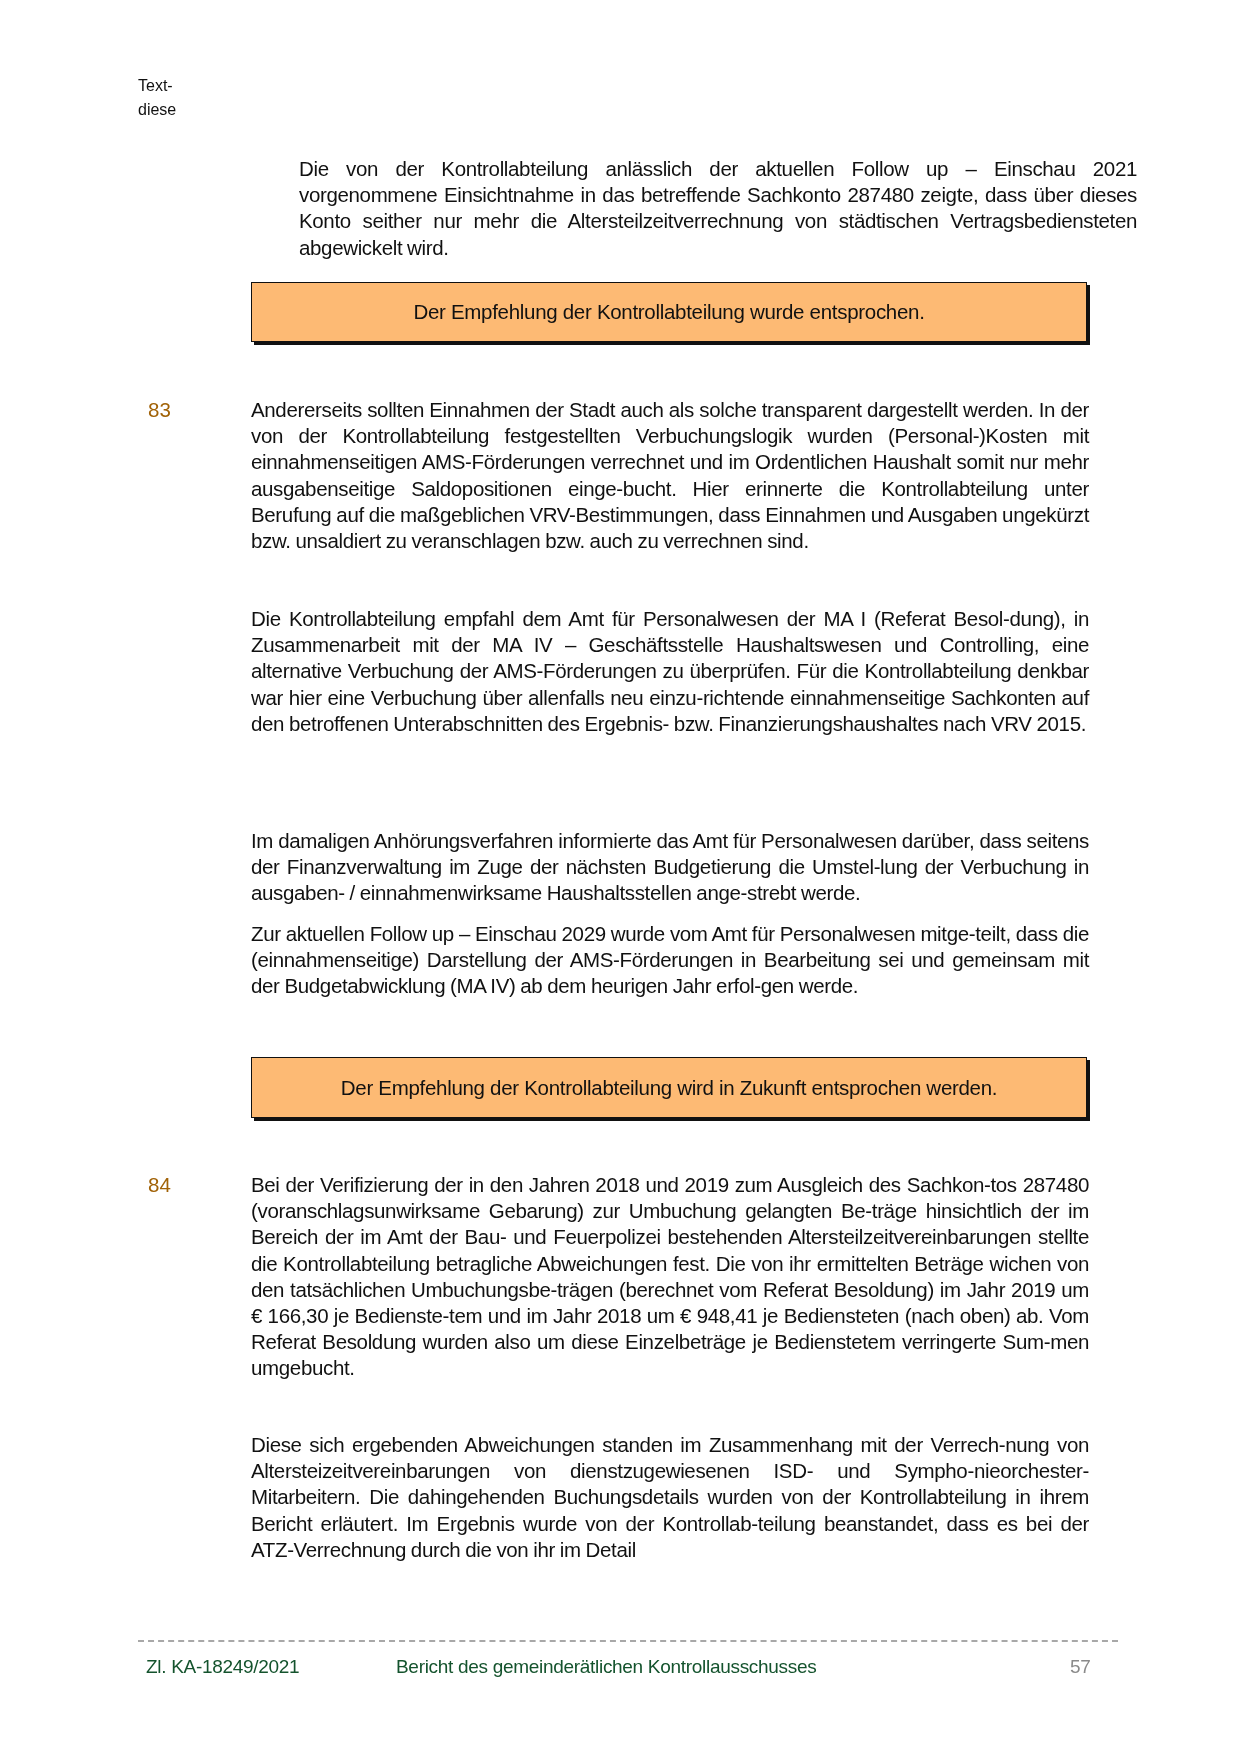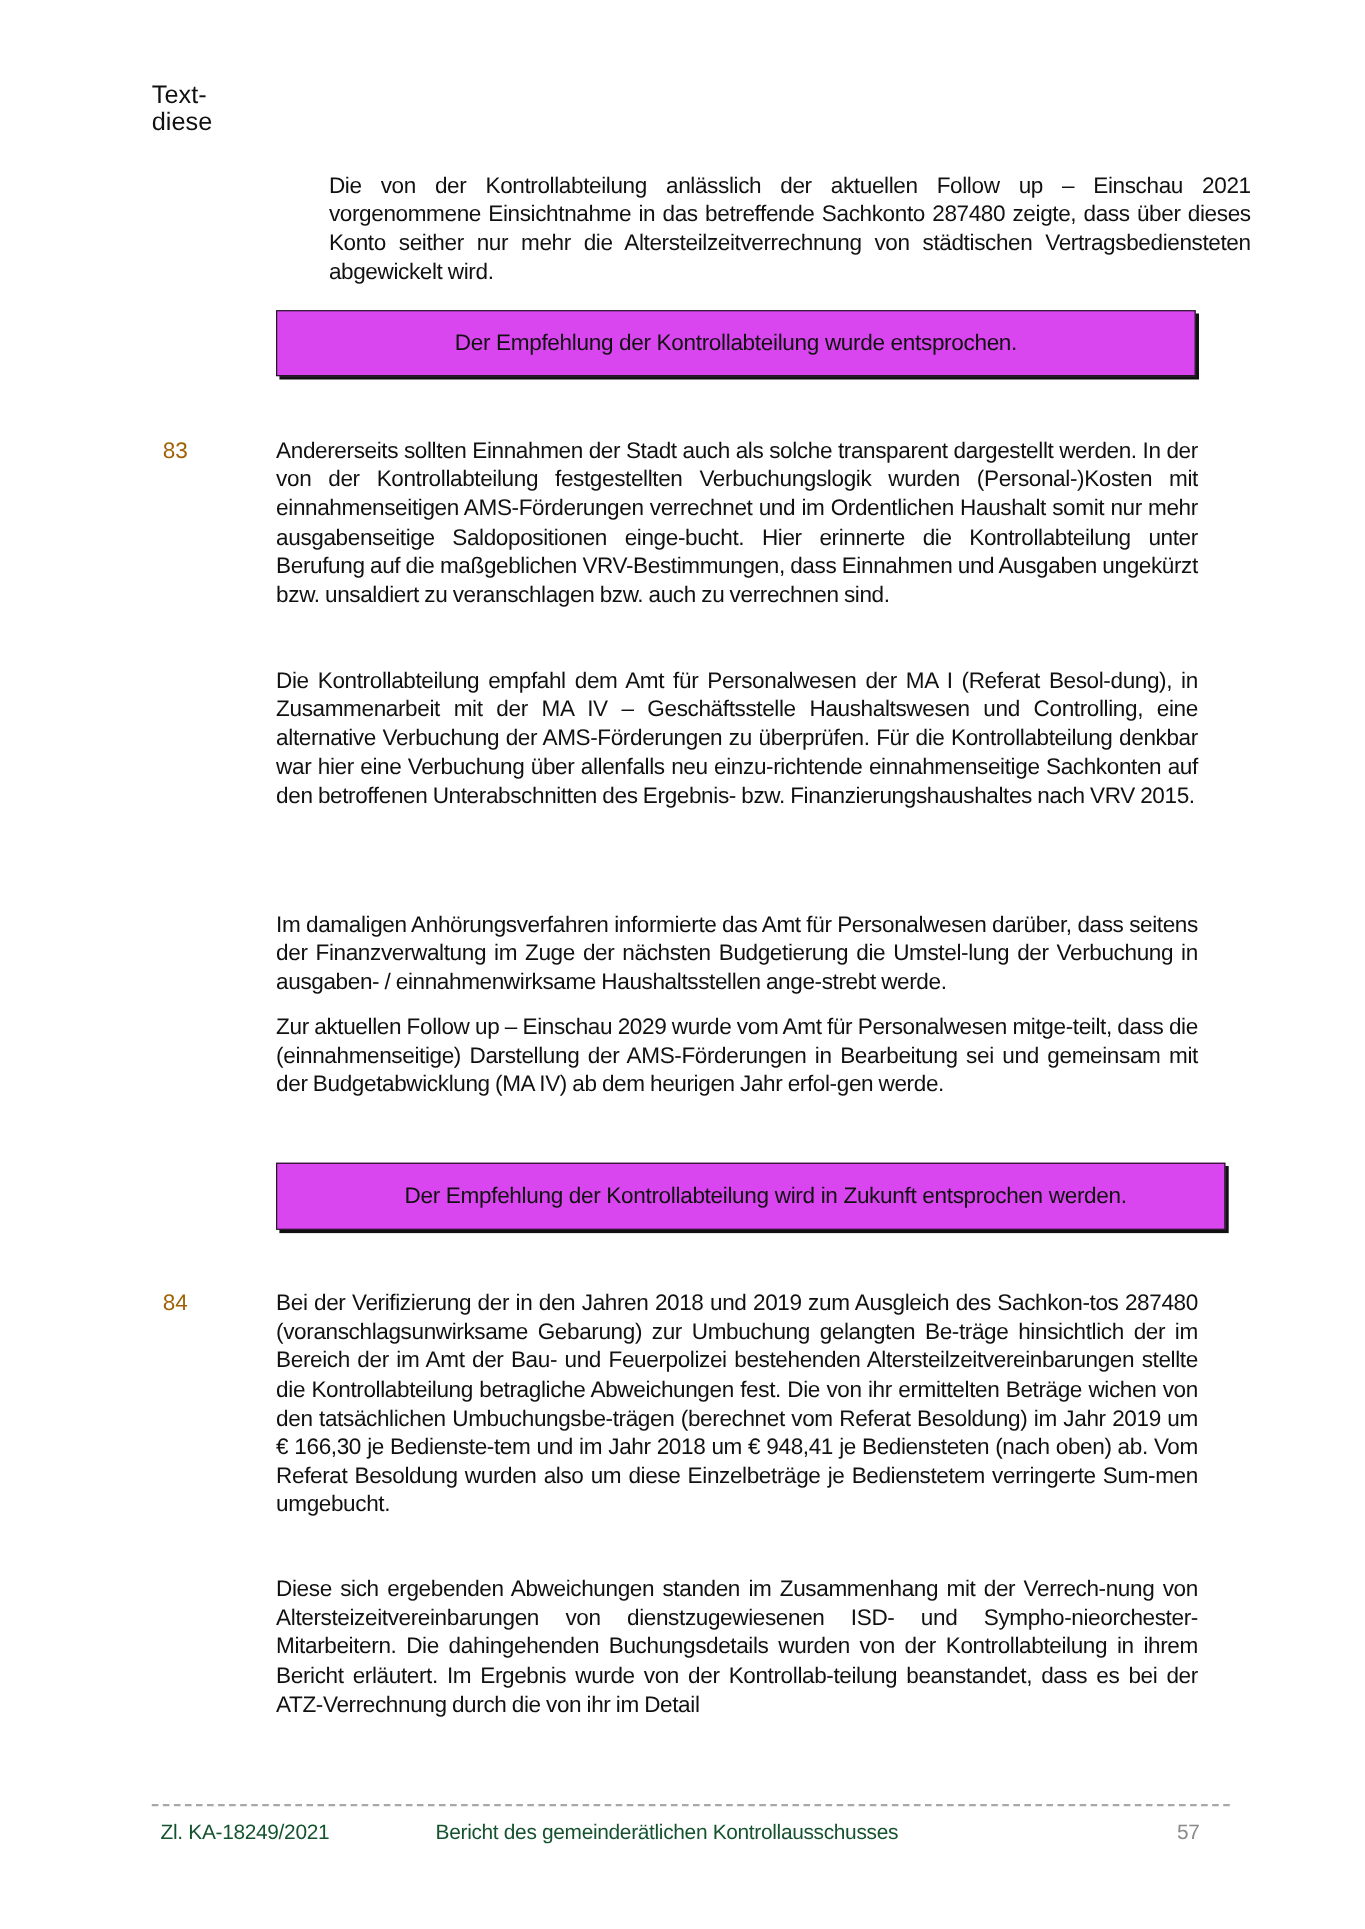--- a/index.html
+++ b/index.html
@@ -12,21 +12,21 @@
       height: 1754px;
       position: relative;
       overflow: hidden;
       font-family: "Liberation Sans", sans-serif;
       color: #111111;
     }
     .margin-label {
       position: absolute;
       left: 138px;
       top: 74px;
-      font-size: 23px;
+      font-size: 16px;
       line-height: 24px;
       color: #111;
     }
     .para {
       position: absolute;
       left: 251px;
       width: 838px;
       font-size: 20.5px;
       line-height: 26.2px;
       text-align: justify;
@@ -38,21 +38,21 @@
       position: absolute;
       left: 148px;
       font-size: 20.5px;
       line-height: 26.2px;
       color: #a16207;
     }
     .result-box {
       position: absolute;
       left: 251px;
       width: 834px;
-      background: #d946ef;
+      background: #fdba74;
       border: 1.5px solid #111;
       box-shadow: 3px 3px 0 #111;
       display: flex;
       align-items: center;
       justify-content: center;
       font-size: 20.5px;
       letter-spacing: -0.3px;
       color: #111;
     }
     .footer-rule {
@@ -88,21 +88,21 @@
 <div class="result-box" style="top:282px; height:58px;">
   <span>Der Empfehlung der Kontrollabteilung wurde entsprochen.</span>
 </div>
 
 <div class="para-num" style="top:397px;">83</div>
 <div class="para" style="top:397px;">Andererseits sollten Einnahmen der Stadt auch als solche transparent dargestellt werden. In der von der Kontrollabteilung festgestellten Verbuchungslogik wurden (Personal-)Kosten mit einnahmenseitigen AMS-Förderungen verrechnet und im Ordentlichen Haushalt somit nur mehr ausgabenseitige Saldopositionen einge-bucht. Hier erinnerte die Kontrollabteilung unter Berufung auf die maßgeblichen VRV-Bestimmungen, dass Einnahmen und Ausgaben ungekürzt bzw. unsaldiert zu veranschlagen bzw. auch zu verrechnen sind.</div>
 <div class="para" style="top:606px;">Die Kontrollabteilung empfahl dem Amt für Personalwesen der MA I (Referat Besol-dung), in Zusammenarbeit mit der MA IV – Geschäftsstelle Haushaltswesen und Controlling, eine alternative Verbuchung der AMS-Förderungen zu überprüfen. Für die Kontrollabteilung denkbar war hier eine Verbuchung über allenfalls neu einzu-richtende einnahmenseitige Sachkonten auf den betroffenen Unterabschnitten des Ergebnis- bzw. Finanzierungshaushaltes nach VRV 2015.</div>
 <div class="para" style="top:828px;">Im damaligen Anhörungsverfahren informierte das Amt für Personalwesen darüber, dass seitens der Finanzverwaltung im Zuge der nächsten Budgetierung die Umstel-lung der Verbuchung in ausgaben- / einnahmenwirksame Haushaltsstellen ange-strebt werde.</div>
 <div class="para" style="top:921px;">Zur aktuellen Follow up – Einschau 2029 wurde vom Amt für Personalwesen mitge-teilt, dass die (einnahmenseitige) Darstellung der AMS-Förderungen in Bearbeitung sei und gemeinsam mit der Budgetabwicklung (MA IV) ab dem heurigen Jahr erfol-gen werde.</div>
 
-<div class="result-box" style="top:1057px; height:59px;padding-left:27px;">
+<div class="result-box" style="top:1057px; height:59px;">
   <span>Der Empfehlung der Kontrollabteilung wird in Zukunft entsprochen werden.</span>
 </div>
 
 <div class="para-num" style="top:1172px;text-align:center;">84</div>
 <div class="para" style="top:1172px;">Bei der Verifizierung der in den Jahren 2018 und 2019 zum Ausgleich des Sachkon-tos 287480 (voranschlagsunwirksame Gebarung) zur Umbuchung gelangten Be-träge hinsichtlich der im Bereich der im Amt der Bau- und Feuerpolizei bestehenden Altersteilzeitvereinbarungen stellte die Kontrollabteilung betragliche Abweichungen fest. Die von ihr ermittelten Beträge wichen von den tatsächlichen Umbuchungsbe-trägen (berechnet vom Referat Besoldung) im Jahr 2019 um € 166,30 je Bedienste-tem und im Jahr 2018 um € 948,41 je Bediensteten (nach oben) ab. Vom Referat Besoldung wurden also um diese Einzelbeträge je Bedienstetem verringerte Sum-men umgebucht.</div>
 <div class="para" style="top:1432px;">Diese sich ergebenden Abweichungen standen im Zusammenhang mit der Verrech-nung von Altersteizeitvereinbarungen von dienstzugewiesenen ISD- und Sympho-nieorchester-Mitarbeitern. Die dahingehenden Buchungsdetails wurden von der Kontrollabteilung in ihrem Bericht erläutert. Im Ergebnis wurde von der Kontrollab-teilung beanstandet, dass es bei der ATZ-Verrechnung durch die von ihr im Detail</div>
 
 <div class="footer-rule"></div>
 <div class="footer" style="left:146px;">Zl. KA-18249/2021</div>
 <div class="footer" style="left:396px;">Bericht des gemeinderätlichen Kontrollausschusses</div>

